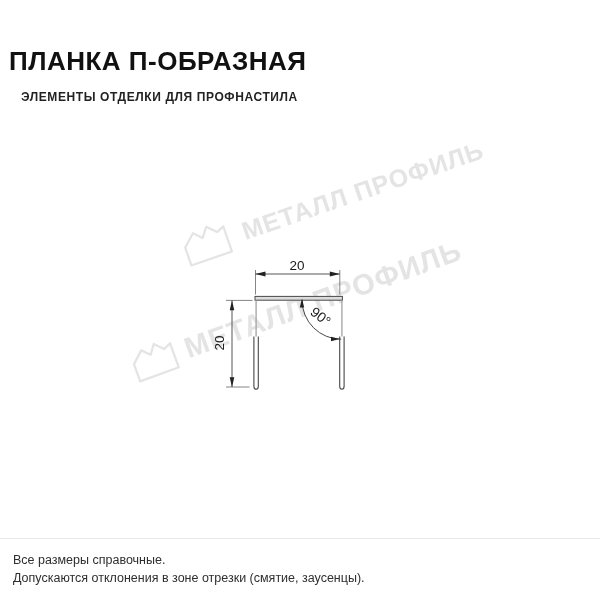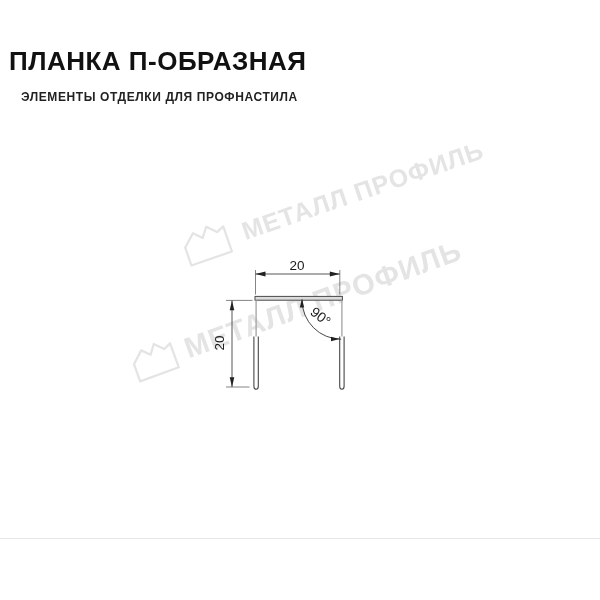--- a/index.html
+++ b/index.html
@@ -91,14 +91,18 @@
 
     <g>
       <path d="M302,300 A39.2,39.2 0 0 0 341.2,339.2" fill="none" stroke="#333" stroke-width="0.9"></path>
       <polygon points="302,298.6 299.8,307.4 304.2,307.4" fill="#222"></polygon>
       <polygon points="339.7,339 331,336.8 331,341.2" fill="#222"></polygon>
       <text x="321" y="321.5" text-anchor="middle" font-size="14" transform="rotate(38 321 316)">90°</text>
     </g>
   </svg>
 
   <div class="footer-divider"></div>
+  <div class="footer">
+    <div>Все размеры справочные.</div>
+    <div>Допускаются отклонения в зоне отрезки (смятие, заусенцы).</div>
+  </div>
 
 </div>
 
 </body></html>

